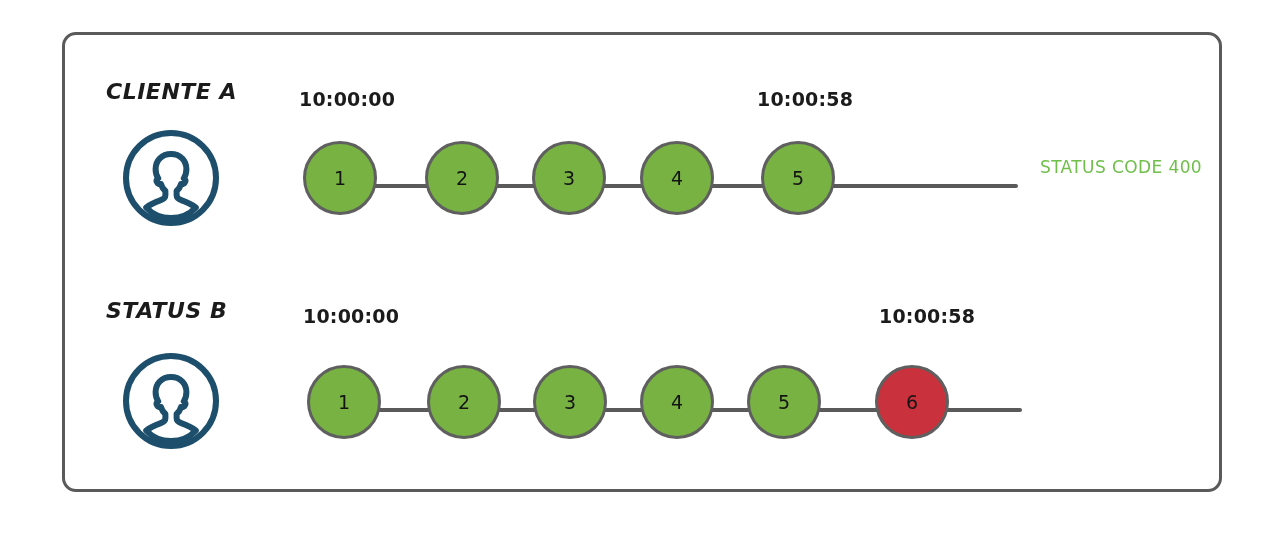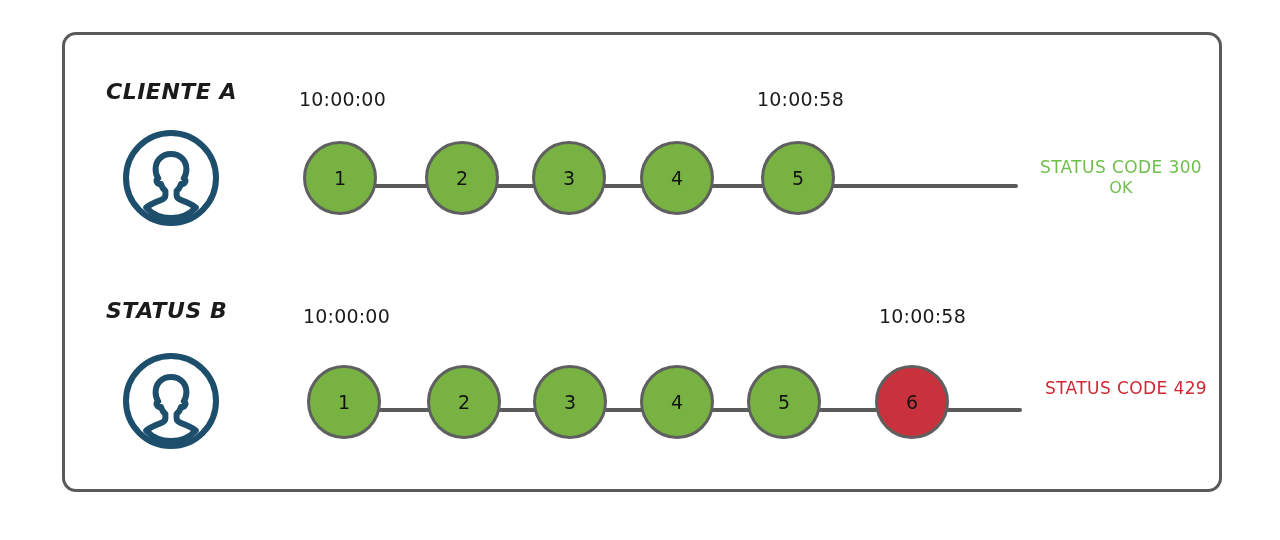--- a/index.html
+++ b/index.html
@@ -56,21 +56,21 @@
 
   .avatar {
     position: absolute;
     width: 102px;
     height: 102px;
   }
 
   .timestamp {
     position: absolute;
     font-family: "DejaVu Sans", sans-serif;
-    font-weight: 400;
+    font-weight: 700;
     font-size: 19px;
     color: #1b1b1b;
     white-space: nowrap;
     letter-spacing: 0.2px;
   }
 
   
   .chain {
     position: absolute;
     height: 90px;
@@ -158,22 +158,21 @@
     <div class="chain" style="left:303px; top:141px; width:715px;">
       <div class="chain-line" style="left:60px; width:655px;"></div>
       <div class="node ok" style="left:0px;">1</div>
       <div class="node ok" style="left:122px;">2</div>
       <div class="node ok" style="left:229px;">3</div>
       <div class="node ok" style="left:337px;">4</div>
       <div class="node ok" style="left:458px;">5</div>
     </div>
 
     <div class="status ok" style="left:1028px; top:157px; width:186px;">
-      <span class="status-main">STATUS CODE 300</span>
-      <span class="status-sub">OK</span>
+      <span class="status-main">STATUS CODE 400</span>
     </div>
   </div>
 
   <div class="row row-b">
 
     <div class="client-label" style="left:106px; top:298px;">STATUS B</div>
 
     <div class="avatar" style="left:120px; top:350px;">
       <svg viewBox="0 0 102 102" width="102" height="102" aria-hidden="true">
         <circle cx="51" cy="51" r="45" fill="none" stroke="#1d4e6b" stroke-width="6"></circle>
@@ -196,17 +195,16 @@
       <div class="chain-line" style="left:60px; width:655px;"></div>
       <div class="node ok" style="left:0px;">1</div>
       <div class="node ok" style="left:120px;">2</div>
       <div class="node ok" style="left:226px;">3</div>
       <div class="node ok" style="left:333px;">4</div>
       <div class="node ok" style="left:440px;">5</div>
       <div class="node err" style="left:568px;">6</div>
     </div>
 
     <div class="status err" style="left:1028px; top:378px; width:196px;">
-      <span class="status-main">STATUS CODE 429</span>
     </div>
   </div>
 
 </div>
 
 </body></html>

